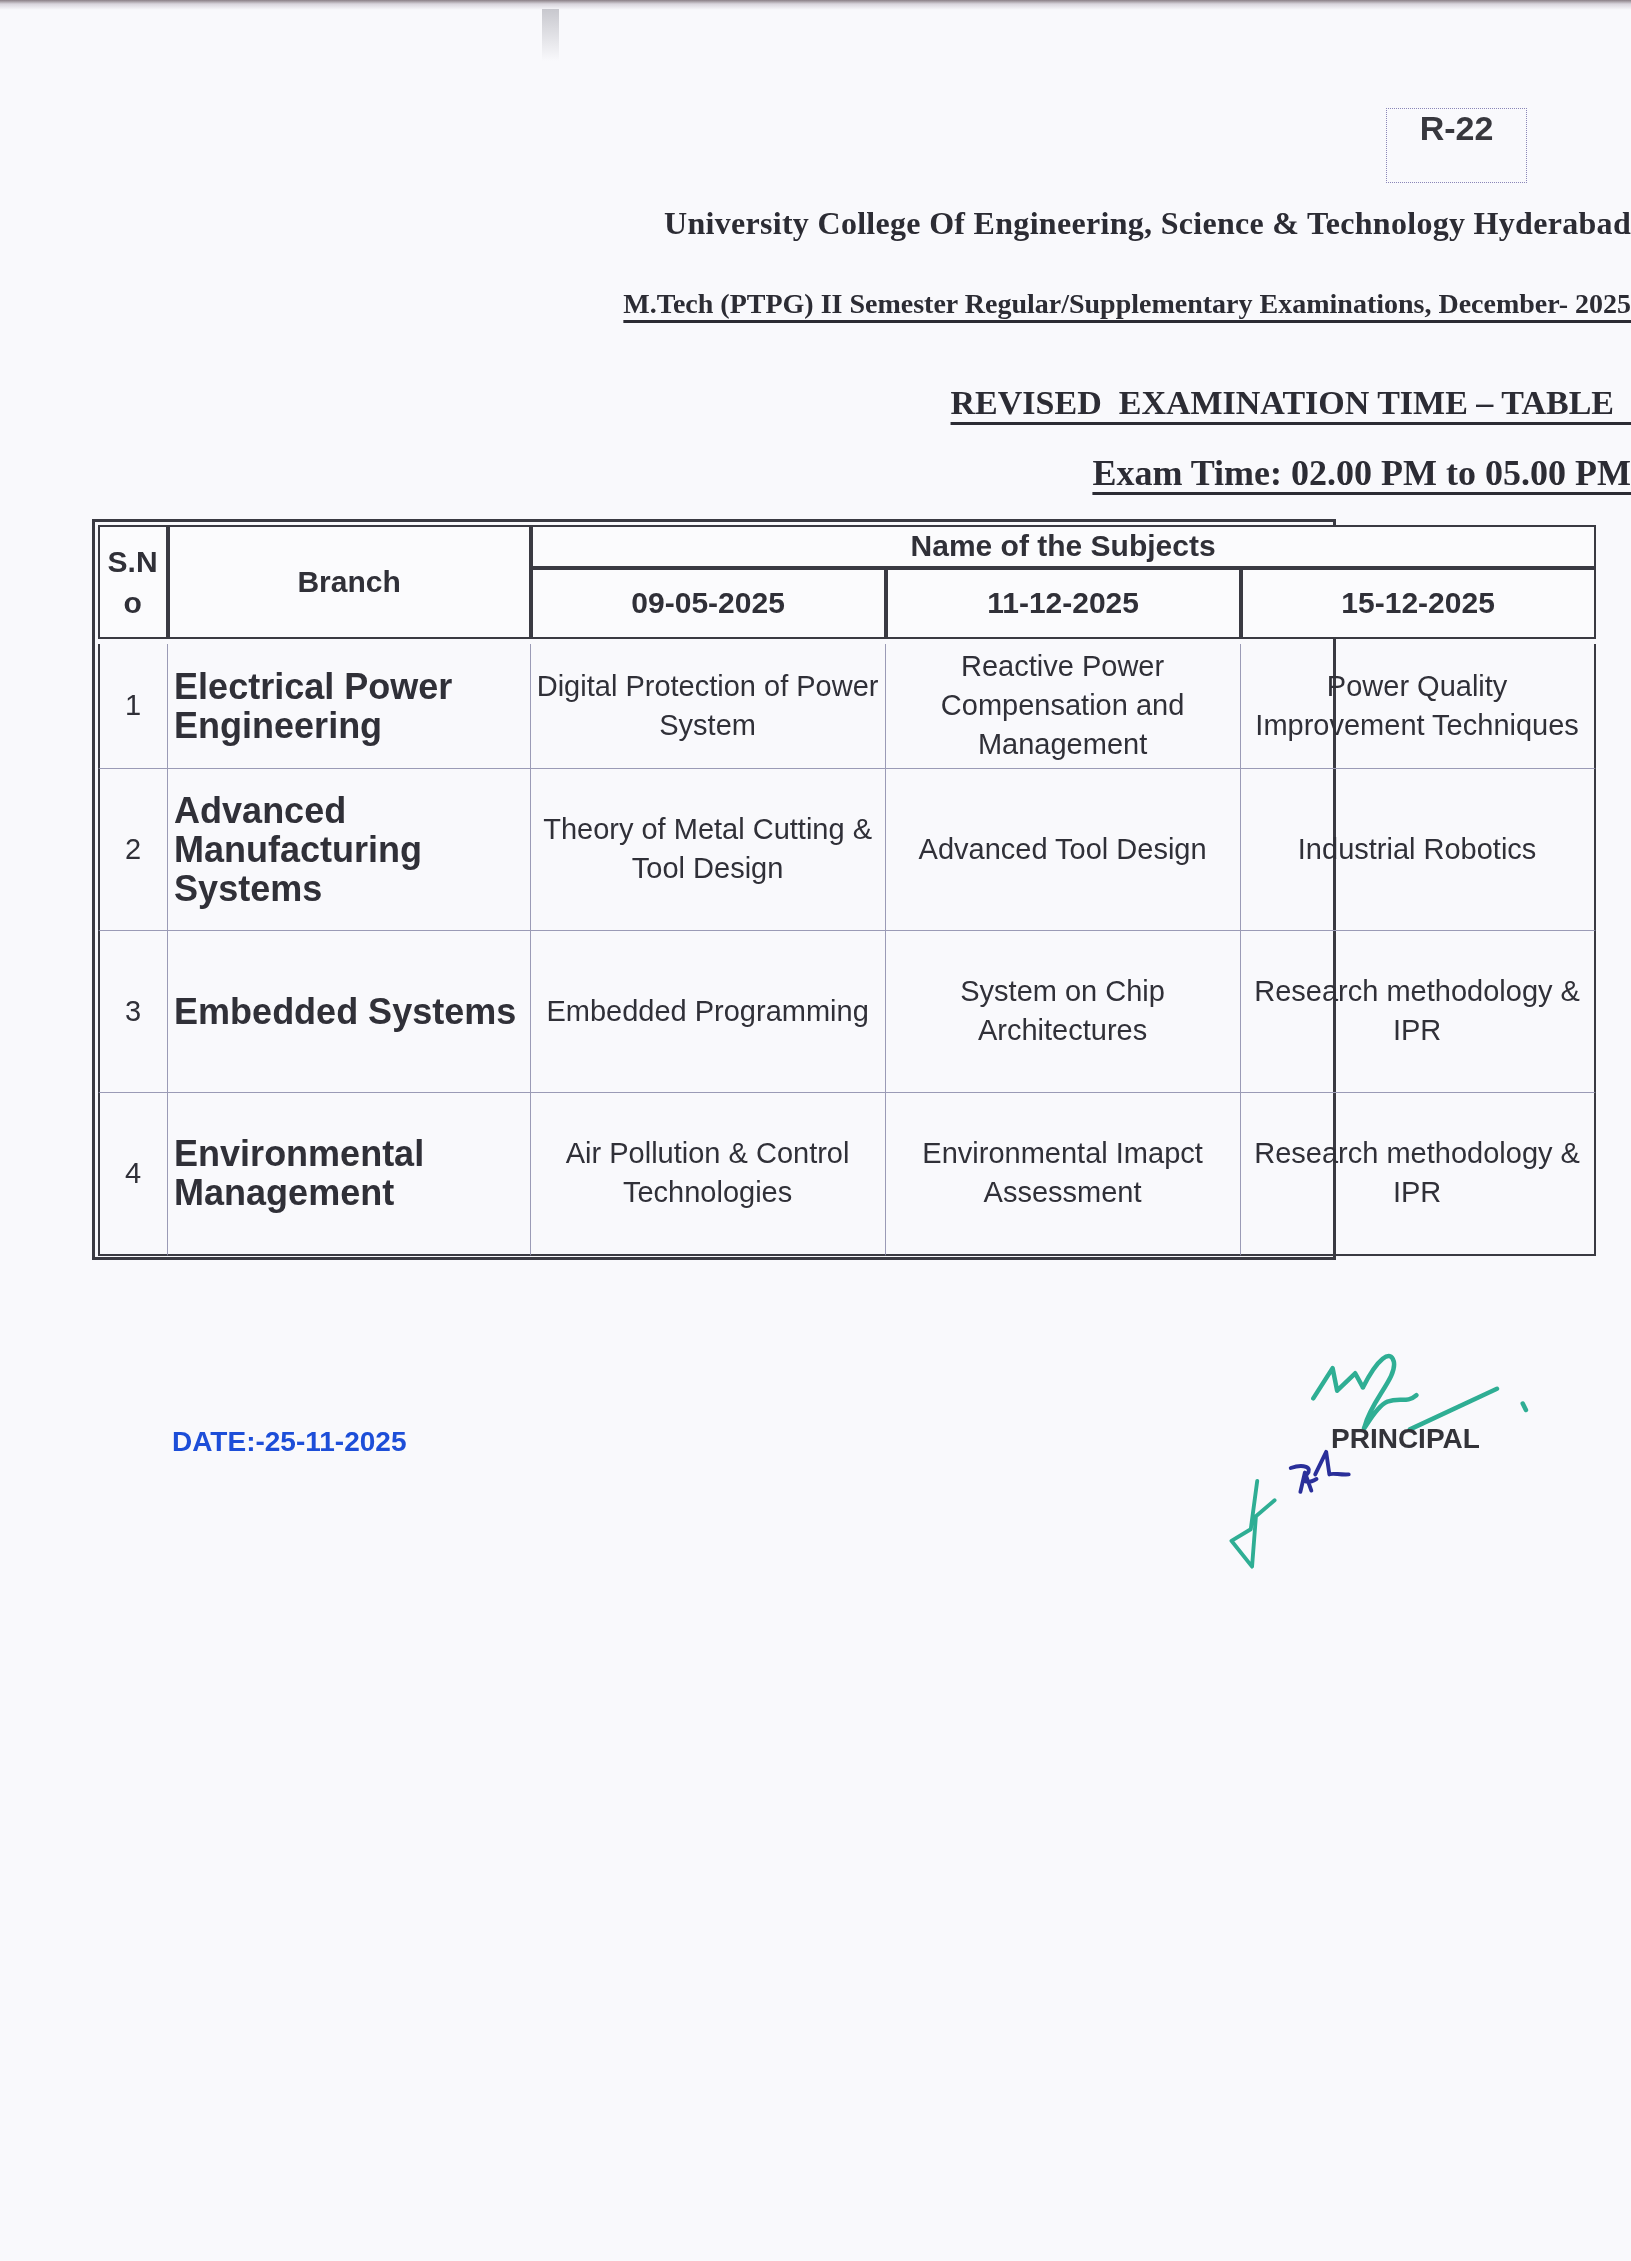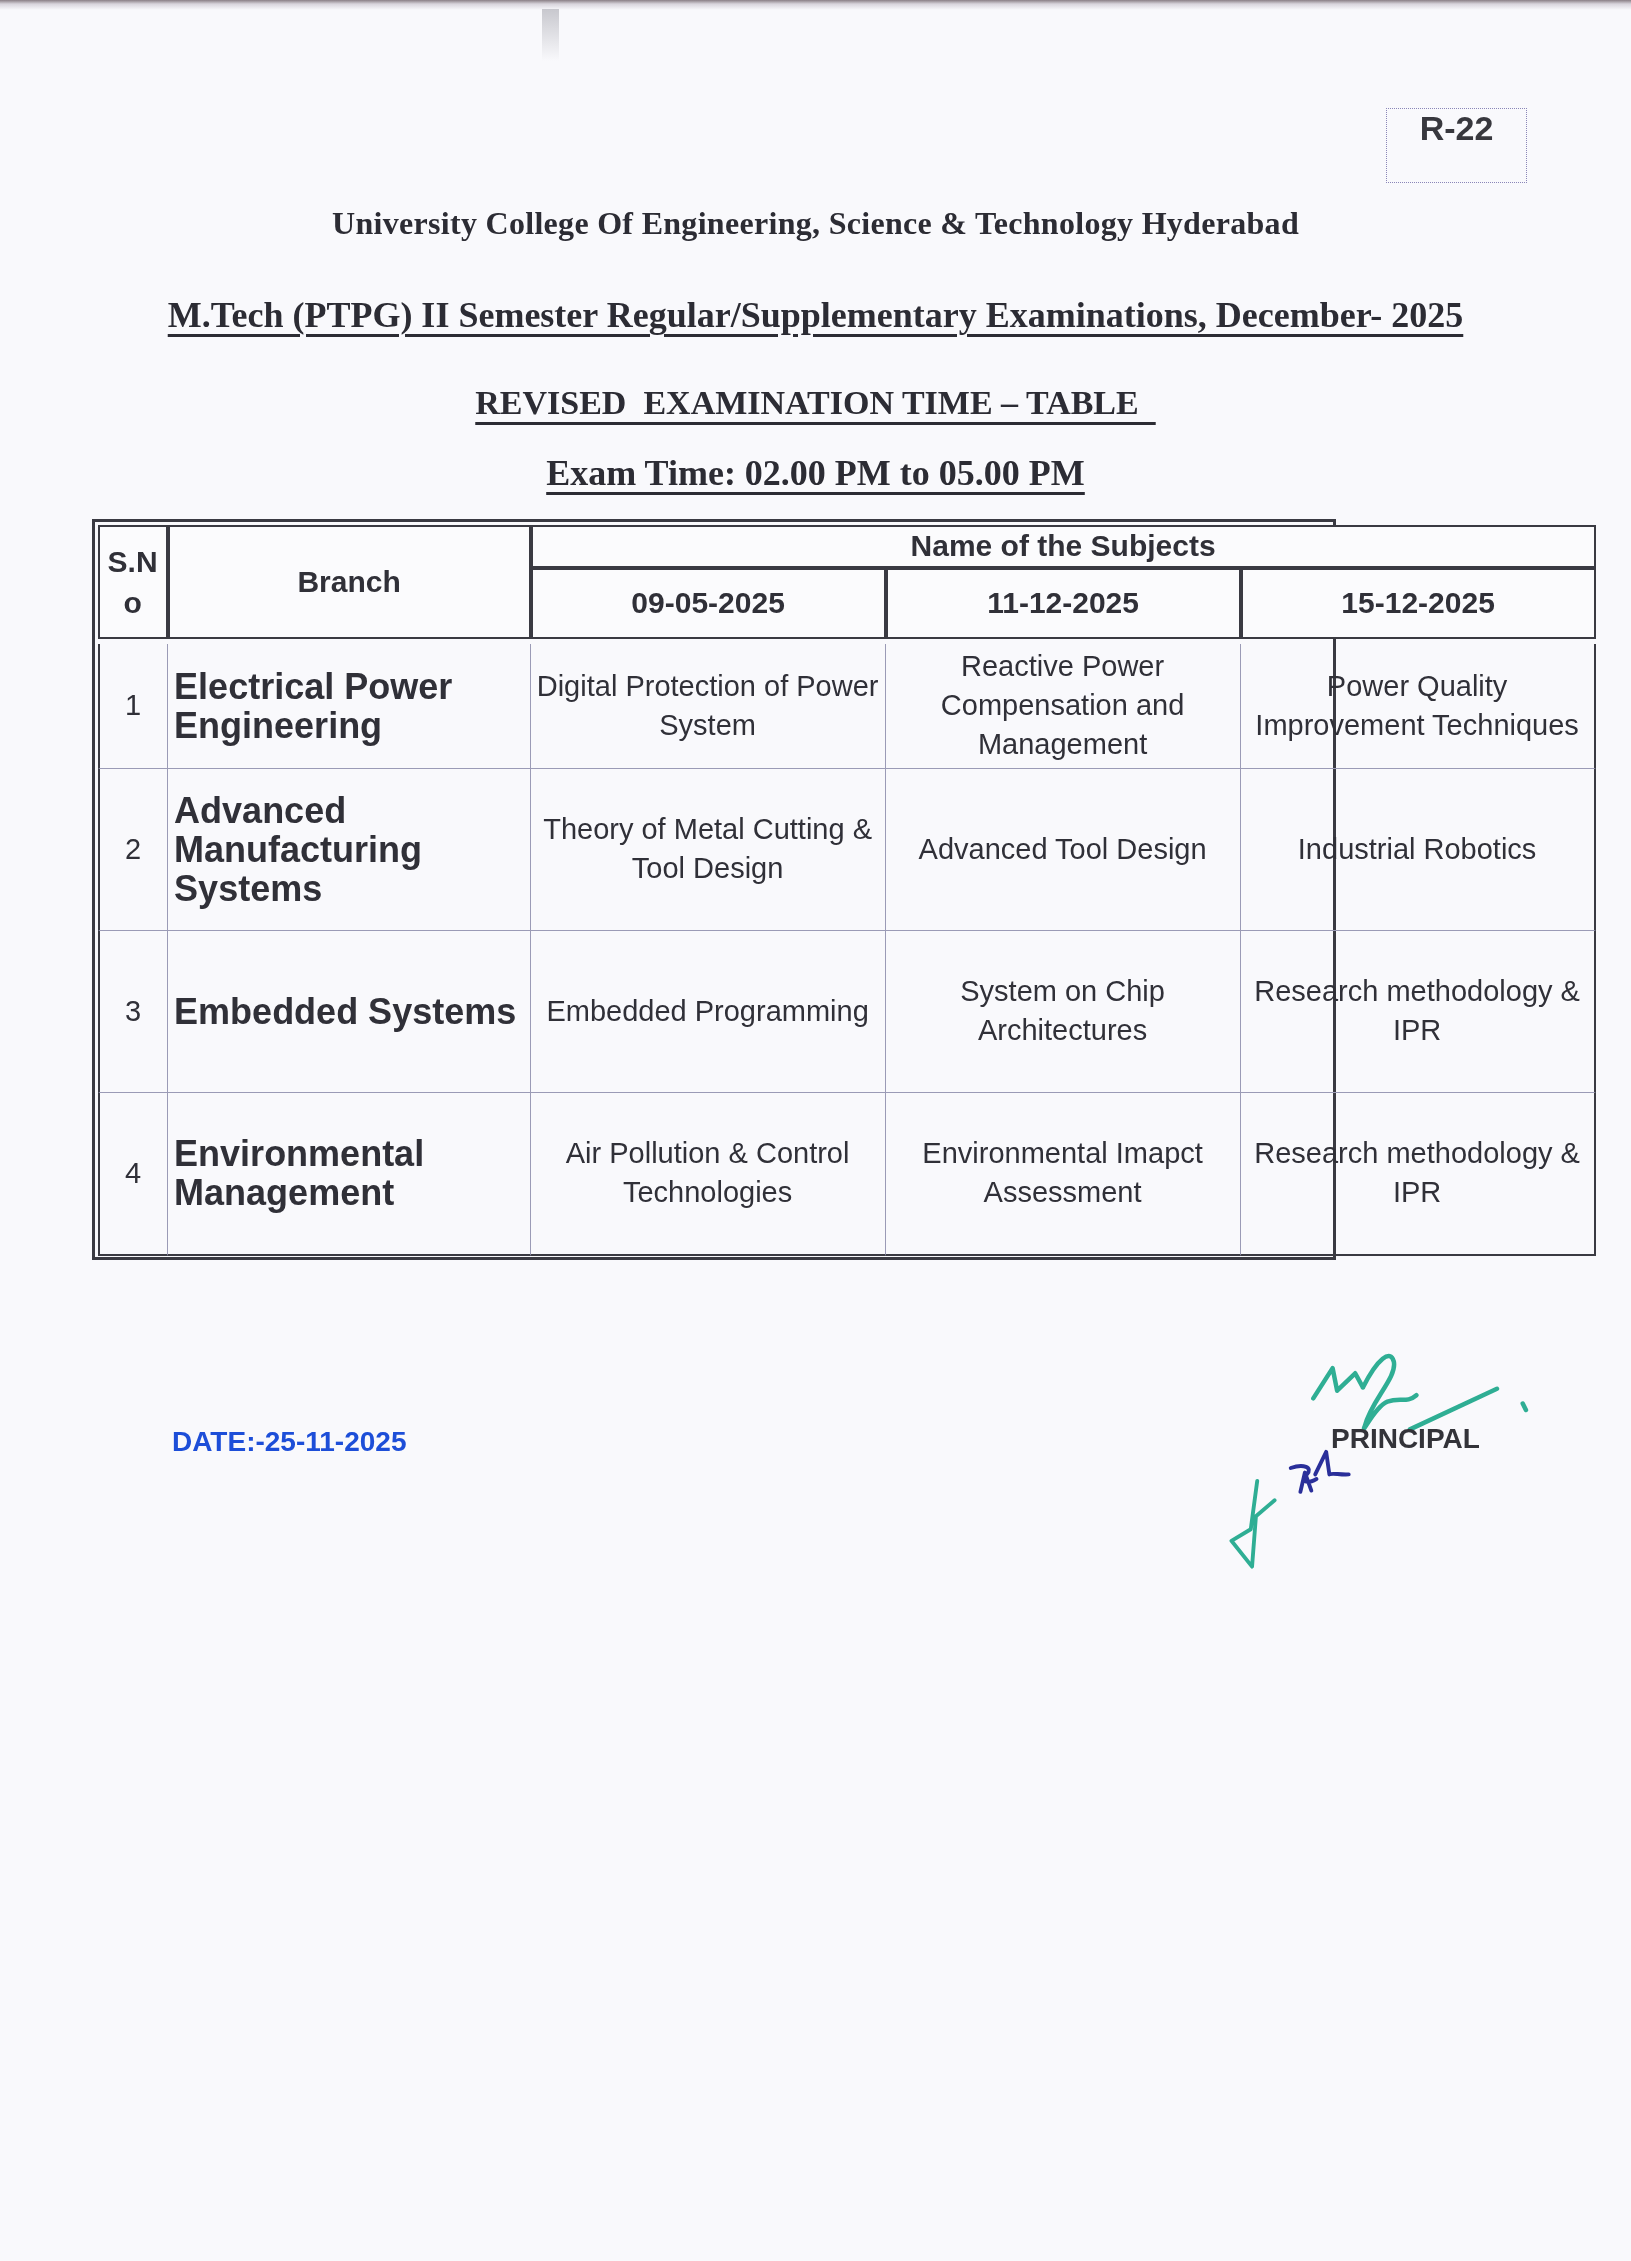--- a/index.html
+++ b/index.html
@@ -19,26 +19,26 @@
     background: linear-gradient(rgba(140,140,150,0.45), rgba(249,249,252,0));
   }
   .reg-box {
     position: absolute; left: 1386px; top: 108px; width: 141px; height: 75px;
     border: 1.9px dotted #8a86b8; box-sizing: border-box;
     display: flex; align-items: flex-start; justify-content: center;
     font-family: "Liberation Sans", sans-serif; font-weight: bold; font-size: 34px;
     color: #38383e;
   }
   .serif-line {
-    position: absolute; left: 0; width: 1631px; text-align: center;
+    position: absolute; left: 0; width: 1631px; text-align: right;
     font-family: "Liberation Serif", serif; font-weight: bold;
     color: #2c2c34;
   }
   .t1 { top: 205px; font-size: 32px; letter-spacing: 0.3px; }
-  .t2 { top: 294px; font-size: 36px; }
+  .t2 { top: 288px; font-size: 28px; }
   .t2 span { text-decoration: underline; text-decoration-thickness: 3.2px; text-underline-offset: 6.5px; }
   .t3 { top: 384px; font-size: 34px; }
   .t3 span { text-decoration: underline; text-decoration-thickness: 3.2px; text-underline-offset: 7.7px; white-space: pre; }
   .t4 { top: 452px; font-size: 36px; }
   .t4 span { text-decoration: underline; text-decoration-thickness: 3.2px; text-underline-offset: 6.5px; }
 
   .table-wrap {
     position: absolute; left: 92px; top: 519px; width: 1244px; height: 741px;
     border: 3.2px solid #3a3a42; box-sizing: border-box;
   }

